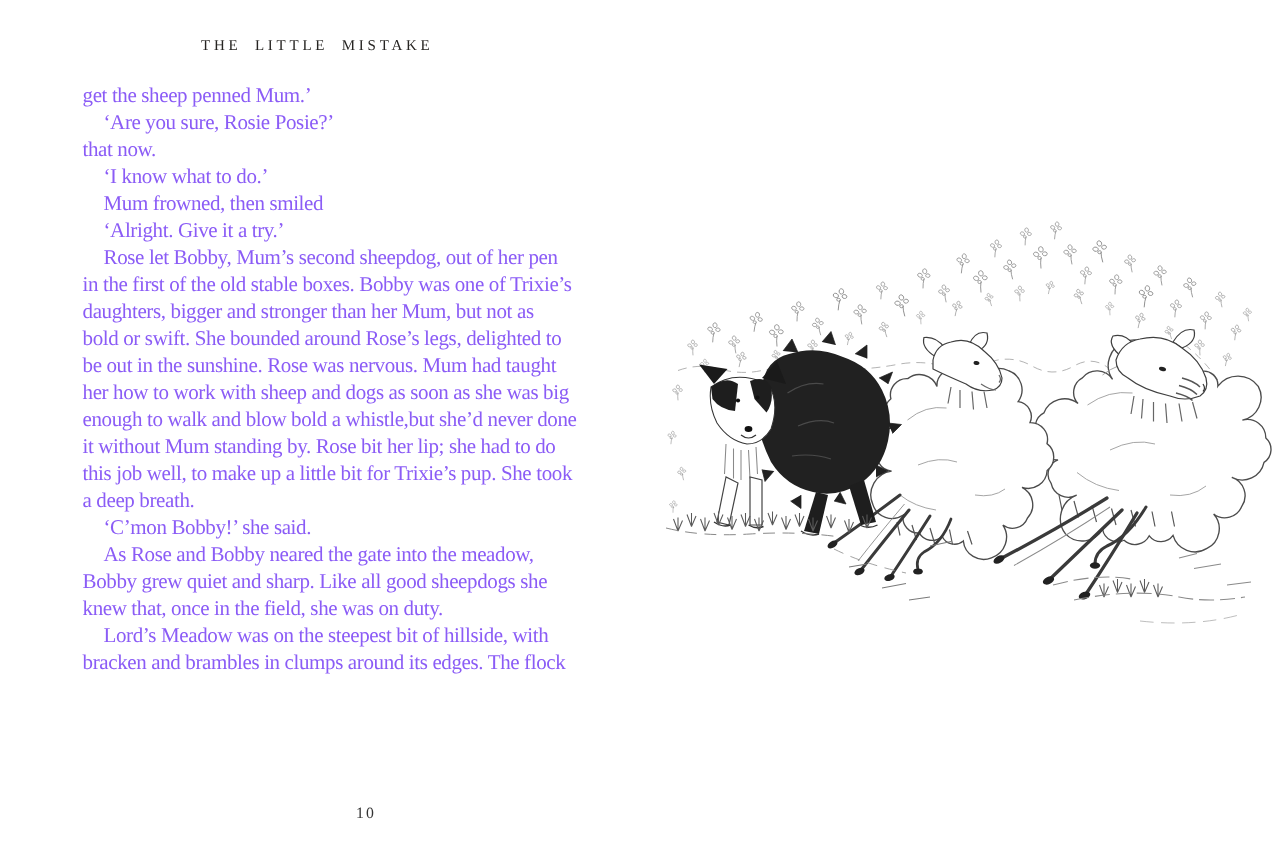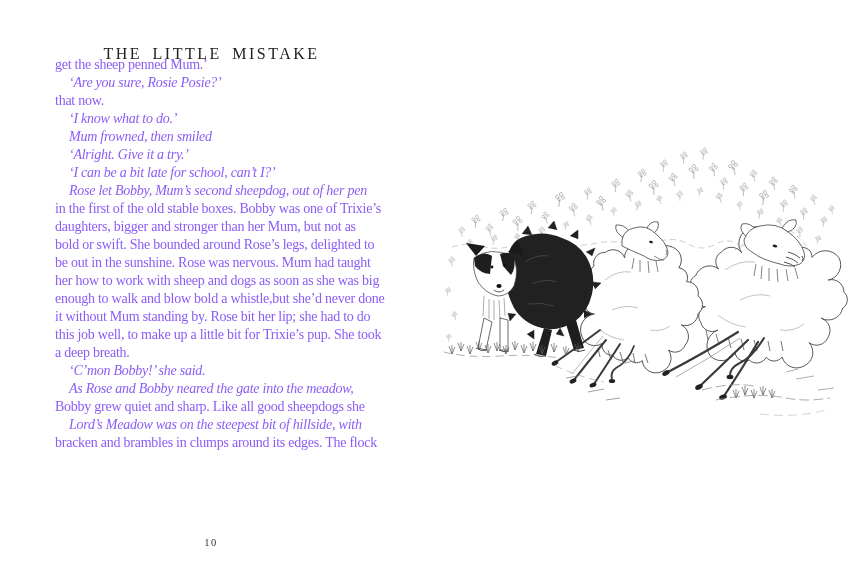--- a/index.html
+++ b/index.html
@@ -2,62 +2,62 @@
 <html><head>
 <meta charset="utf-8">
 <style>
   html,body{margin:0;padding:0;background:#fff;}
   .page{
     position:relative;width:850px;height:567px;background:#ffffff;
     font-family:"Liberation Serif","DejaVu Serif",serif;color:#2f2c29;overflow:hidden;
   }
   .running-head{
     position:absolute;top:25px;left:0;width:423px;text-align:center;
-    font-size:16px;letter-spacing:2.5px;color:#262422;word-spacing:4px;margin-top:20px;
+    font-size:10px;letter-spacing:2.5px;color:#262422;word-spacing:4px;
   }
   .text-block{
     position:absolute;left:55px;top:56px;width:370px;
     font-size:14px;line-height:18px;letter-spacing:-0.25px;color:#8b5cf6;
   }
   .line{white-space:nowrap;height:18px;}
-  .line.indent{padding-left:14px;font-style:italic;}
+  .line.indent{padding-left:14px;}
   .page-number{
     position:absolute;top:537px;left:0;width:422px;text-align:center;
-    font-size:10.5px;letter-spacing:1.5px;color:#333;
+    font-size:10.5px;letter-spacing:1.5px;color:#333;padding-left:33px;
   }
   .illustration{position:absolute;left:438px;top:138px;width:412px;height:292px;}
 </style>
 </head>
 <body>
 
 <div class="page">
 
   <div class="running-head">THE LITTLE MISTAKE</div>
 
   <div class="text-block">
       <div class="line">get the sheep penned Mum.’</div>
       <div class="line indent">‘Are you sure, Rosie Posie?’</div>
       <div class="line">that now.</div>
       <div class="line indent">‘I know what to do.’</div>
       <div class="line indent">Mum frowned, then smiled</div>
       <div class="line indent">‘Alright. Give it a try.’</div>
-      <div class="line indent">‘I can be a bit late for school, can’t I?’</div>
       <div class="line indent">Rose let Bobby, Mum’s second sheepdog, out of her pen</div>
       <div class="line">in the first of the old stable boxes. Bobby was one of Trixie’s</div>
       <div class="line">daughters, bigger and stronger than her Mum, but not as</div>
       <div class="line">bold or swift. She bounded around Rose’s legs, delighted to</div>
       <div class="line">be out in the sunshine. Rose was nervous. Mum had taught</div>
       <div class="line">her how to work with sheep and dogs as soon as she was big</div>
       <div class="line">enough to walk and blow bold a whistle,but she’d never done</div>
       <div class="line">it without Mum standing by. Rose bit her lip; she had to do</div>
       <div class="line">this job well, to make up a little bit for Trixie’s pup. She took</div>
       <div class="line">a deep breath.</div>
       <div class="line indent">‘C’mon Bobby!’ she said.</div>
       <div class="line indent">As Rose and Bobby neared the gate into the meadow,</div>
       <div class="line">Bobby grew quiet and sharp. Like all good sheepdogs she</div>
+      <div class="line">knew that, once in the field, she was on duty.</div>
       <div class="line indent">Lord’s Meadow was on the steepest bit of hillside, with</div>
       <div class="line">bracken and brambles in clumps around its edges. The flock</div>
     </div>
 
   <div class="page-number">10</div>
 
   <svg class="illustration" viewBox="438 138 412 292" xmlns="http://www.w3.org/2000/svg">
     <defs>
       <g id="sprig" stroke="#8c8c8c" stroke-width="0.6" fill="none">
         <path d="M0 7 Q-0.5 3 0 0"></path>

